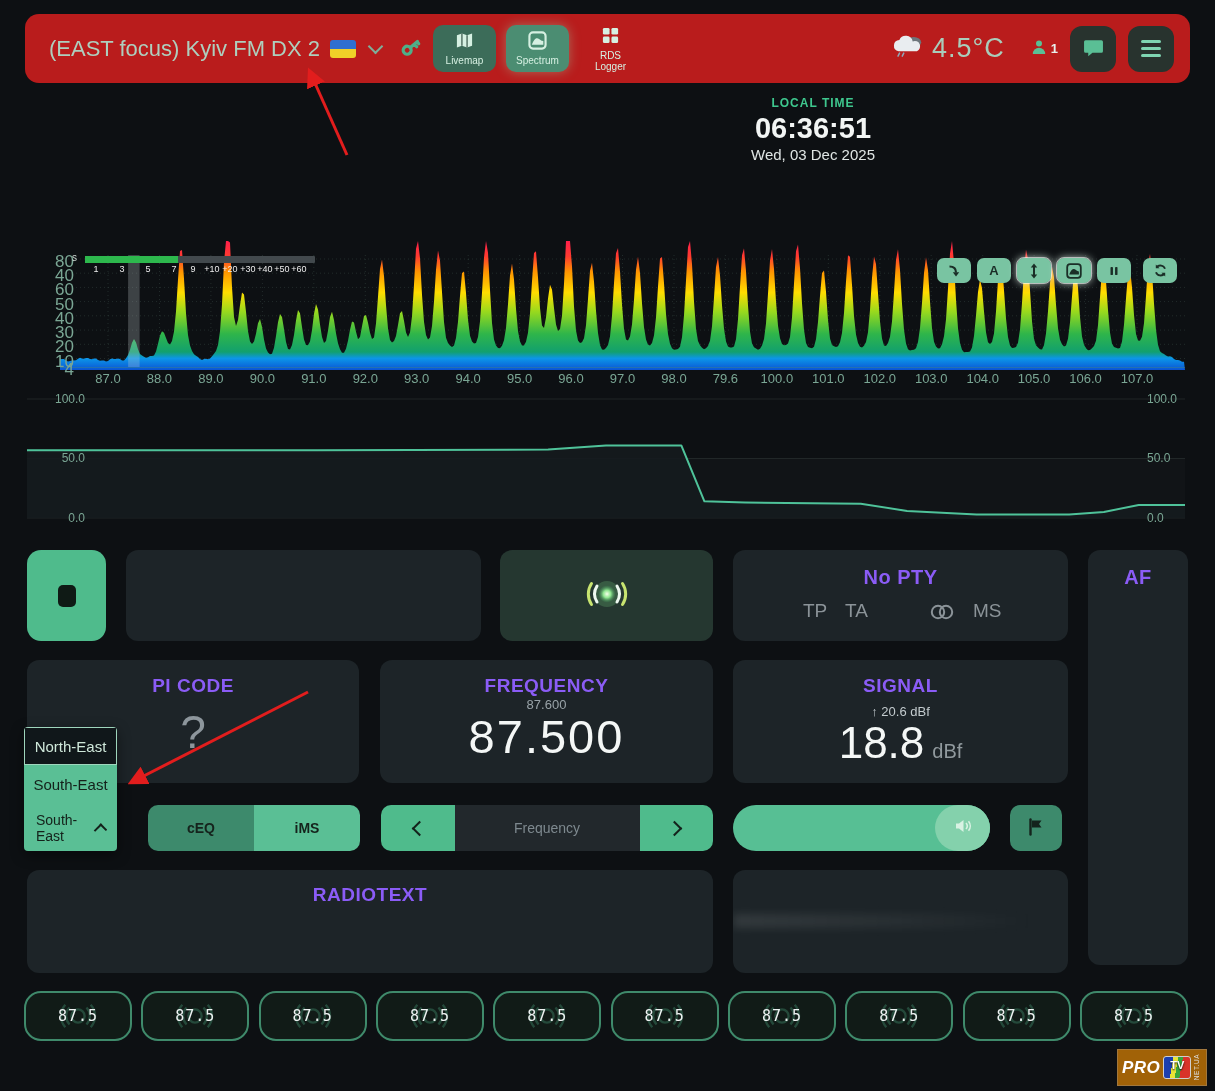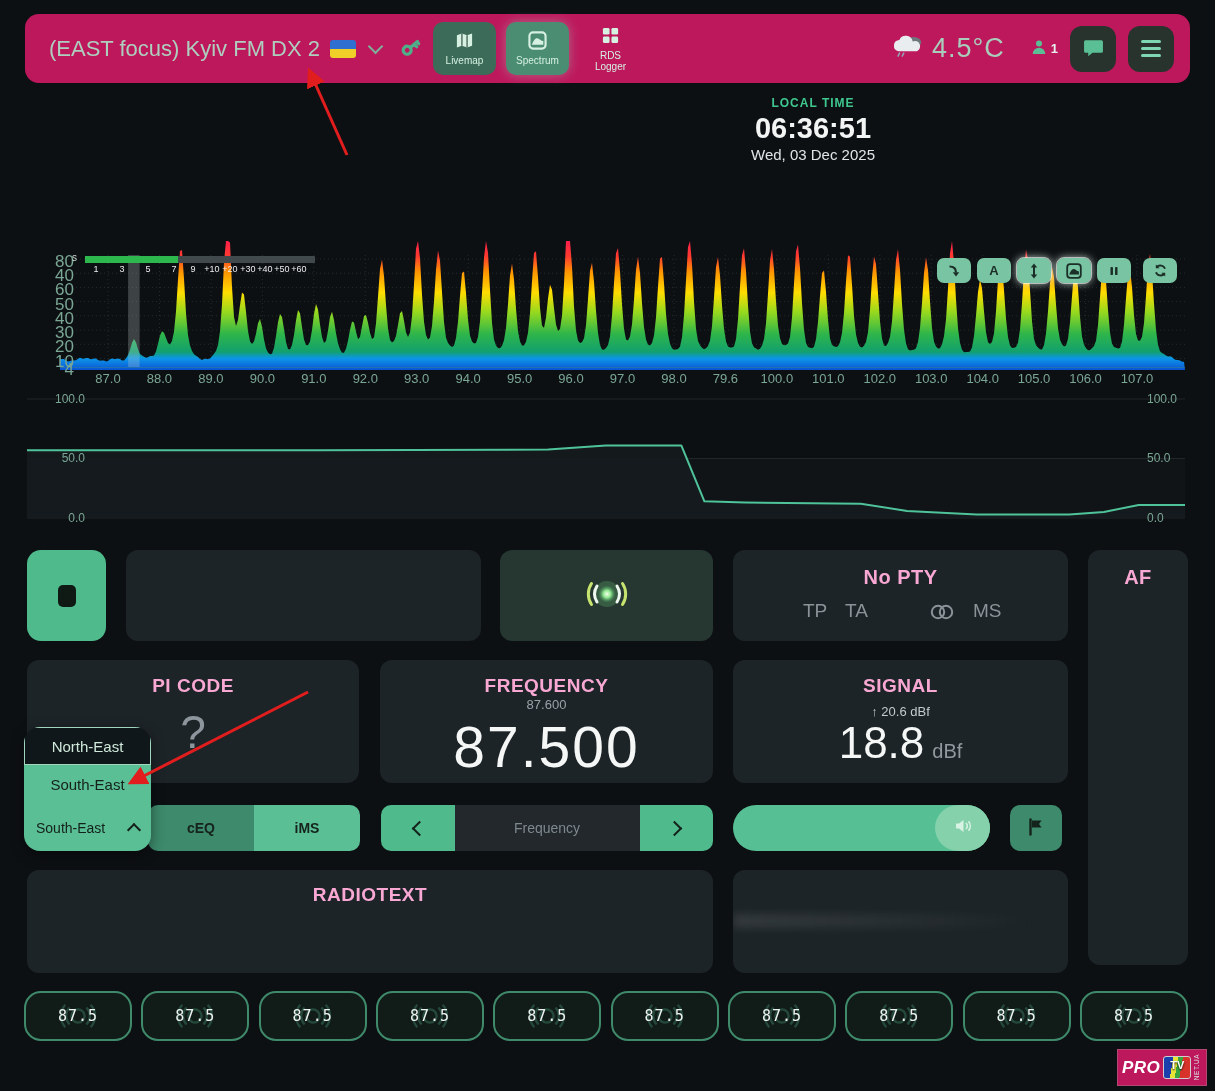--- a/index.html
+++ b/index.html
@@ -1,26 +1,26 @@
 <!DOCTYPE html>
 <html><head>
 <meta charset="utf-8">
 <style>
   html,body{margin:0;padding:0;background:#07090b}
   .app{position:relative;width:1215px;height:1091px;background:#0d1013;font-family:"Liberation Sans",sans-serif;overflow:hidden;color:#dfe5e4}
   .panel{position:absolute;background:#1d2428;border-radius:12px}
-  .ptitle{font-size:19px;font-weight:bold;color:#f9a8d4;letter-spacing:.5px;text-align:center}
-  
-  #topbar{position:absolute;left:25px;top:14px;width:1165px;height:69px;background:#be185d;border-radius:14px;display:flex;align-items:center;padding:0 16px;box-sizing:border-box}
+  .ptitle{font-size:19px;font-weight:bold;color:#8b5cf6;letter-spacing:.5px;text-align:center}
+  
+  #topbar{position:absolute;left:25px;top:14px;width:1165px;height:69px;background:#b91c1c;border-radius:14px;display:flex;align-items:center;padding:0 16px;box-sizing:border-box}
   #station-title{font-size:22px;color:#aecfbe;margin-left:8px;white-space:nowrap}
   .uaflag{width:26px;height:18px;border-radius:3px;overflow:hidden;margin-left:10px;display:inline-block}
   .uaflag .b{height:9px;background:#2f6fd0}.uaflag .y{height:9px;background:#f0d028}
   .chev-down{width:9px;height:9px;border-right:2px solid #7fae9a;border-bottom:2px solid #7fae9a;transform:rotate(45deg);margin:-4px 0 0 14px}
   .keyicon{margin-left:18px;color:#4faf88}
-  .navbtn{width:63px;height:53px;border-radius:10px;border:none;margin-left:10px;display:flex;flex-direction:column;align-items:center;justify-content:center;gap:3px;background:#3c6c59;color:#8fe4bd;cursor:pointer}
+  .navbtn{width:63px;height:47px;border-radius:10px;border:none;margin-left:10px;display:flex;flex-direction:column;align-items:center;justify-content:center;gap:3px;background:#3c6c59;color:#8fe4bd;cursor:pointer}
   .navbtn span{font-size:10px;color:#d6f0e2}
   .navbtn.active{background:#4b8d72;box-shadow:0 0 12px rgba(150,255,205,.35)}
   .navbtn.plain{background:transparent}
   #tb-right{margin-left:auto;display:flex;align-items:center}
   #temp{font-size:27px;color:#a9cdbb;letter-spacing:1px;margin-left:8px}
   #listeners{display:flex;align-items:center;margin-left:26px;color:#5abf95;gap:4px}
   #listeners b{color:#e8efec;font-size:13px;font-weight:bold}
   .sqbtn{width:46px;height:46px;border-radius:12px;border:none;background:#28332e;color:#5abf95;display:flex;align-items:center;justify-content:center;margin-left:12px;cursor:pointer}
   .menu-lines{display:flex;flex-direction:column;gap:4px}
   .menu-lines i{display:block;width:20px;height:3px;border-radius:2px;background:#7fd6b2}
@@ -58,27 +58,27 @@
   #panel-af{left:1088px;top:550px;width:100px;height:415px}
   #panel-af .ptitle{margin-top:16px;font-size:20px}
   
   #panel-pi{left:27px;top:660px;width:332px;height:123px}
   #panel-freq{left:380px;top:660px;width:333px;height:123px}
   #panel-signal{left:733px;top:660px;width:335px;height:123px}
   .p-inner{display:flex;flex-direction:column;align-items:center;height:100%}
   .p-inner .ptitle{margin-top:15px}
   #pi-val{font-size:46px;color:#8d969c;margin-top:8px}
   #freq-prev{font-size:13px;color:#99a3a8;}
-  #freq-val{font-size:57px;color:#f4f7f6;letter-spacing:2px;line-height:1;margin-top:7px}
+  #freq-val{font-size:47px;color:#f4f7f6;letter-spacing:2px;line-height:1;margin-top:1px}
   #sig-peak{font-size:13px;color:#c3cbce;margin-top:7px}
   .sigrow{display:flex;align-items:baseline;gap:8px;line-height:1;margin-top:2px}
   #sig-val{font-size:44px;color:#f4f7f6}
   #sig-unit{font-size:20px;color:#919a9e}
   
-  #antenna{position:absolute;left:24px;top:727px;width:127px;z-index:40;border-radius:16px;overflow:hidden;box-shadow:0 4px 14px rgba(0,0,0,.45)}
+  #antenna{position:absolute;left:24px;top:727px;width:93px;z-index:40;border-radius:4px;overflow:hidden;box-shadow:0 4px 14px rgba(0,0,0,.45)}
   .ant-opt{height:38px;display:flex;align-items:center;justify-content:center;font-size:15px;cursor:pointer}
   .ant-opt.dark{background:#10171a;border:1px solid #9fd6bd;color:#cfe8da;box-sizing:border-box}
   .ant-opt.sel{background:#5abf95;color:#14211a;height:39px}
   #ant-select{height:47px;background:#5abf95;color:#14211a;display:flex;align-items:center;justify-content:space-between;padding:0 12px;font-size:14px;cursor:pointer;box-sizing:border-box}
   .caret-up{width:8px;height:8px;border-left:2px solid #14211a;border-top:2px solid #14211a;transform:rotate(45deg);margin-top:4px}
   
   #eqims{position:absolute;left:148px;top:805px;width:212px;height:46px;display:flex;border-radius:10px;overflow:hidden}
   #eqims button{flex:1;border:none;font-size:14px;font-weight:bold;color:#15231c;cursor:pointer}
   #btn-ceq{background:#3d8a6c}#btn-ims{background:#5abf95}
   #stepper{position:absolute;left:381px;top:805px;width:332px;height:46px;display:flex;border-radius:10px;overflow:hidden}
@@ -95,21 +95,21 @@
   #panel-rt{left:27px;top:870px;width:686px;height:103px}
   #panel-rt .ptitle{margin-top:14px}
   #panel-aux{left:733px;top:870px;width:335px;height:103px;overflow:hidden}
   #aux-streak{position:absolute;left:0;top:44px;width:300px;height:14px;background:linear-gradient(90deg,rgba(255,255,255,.10),rgba(255,255,255,.05) 55%,rgba(255,255,255,0));filter:blur(4px)}
   
   #presets{position:absolute;left:24px;top:991px;width:1164px;height:50px;display:flex;justify-content:space-between}
   .preset{position:relative;width:108px;height:50px;border-radius:17px;border:2px solid #3f8a6b;background:#111b17;cursor:pointer;display:flex;align-items:center;justify-content:center;box-sizing:border-box}
   .preset svg{position:absolute;left:50%;top:50%;transform:translate(-50%,-50%);color:#57bf94;opacity:.28}
   .preset span{position:relative;font-family:"DejaVu Sans Mono",monospace;font-size:15px;letter-spacing:1px;color:#eef2f2}
   
-  #logo{position:absolute;left:1117px;top:1049px;width:90px;height:37px;background:#be185d;border:1px solid rgba(160,160,160,.35);display:flex;align-items:center;padding:2px 4px;box-sizing:border-box;cursor:pointer}
+  #logo{position:absolute;left:1117px;top:1049px;width:90px;height:37px;background:#a16207;border:1px solid rgba(160,160,160,.35);display:flex;align-items:center;padding:2px 4px;box-sizing:border-box;cursor:pointer}
   #logo .pro{color:#fff;font-weight:bold;font-style:italic;font-size:17px;letter-spacing:.5px}
   .tvbox{position:relative;width:26px;height:21px;margin-left:3px;border-radius:3px;border:1px solid #cfcfcf;background:linear-gradient(100deg,#1c3fae 0 32%,#e8e337 32% 48%,#3aa53c 48% 64%,#d8332a 64% 100%)}
   .tvbox b{position:absolute;left:0;right:0;top:2px;text-align:center;color:#fff;font-size:11px;text-shadow:0 1px 2px #000}
   #logo .dom{writing-mode:vertical-rl;transform:rotate(180deg);font-size:6.5px;color:#ddd;letter-spacing:.5px;margin-left:2px}
   
   #annot{position:absolute;left:0;top:0;width:1215px;height:1091px;pointer-events:none;z-index:80}
 </style>
 </head>
 <body>
 

